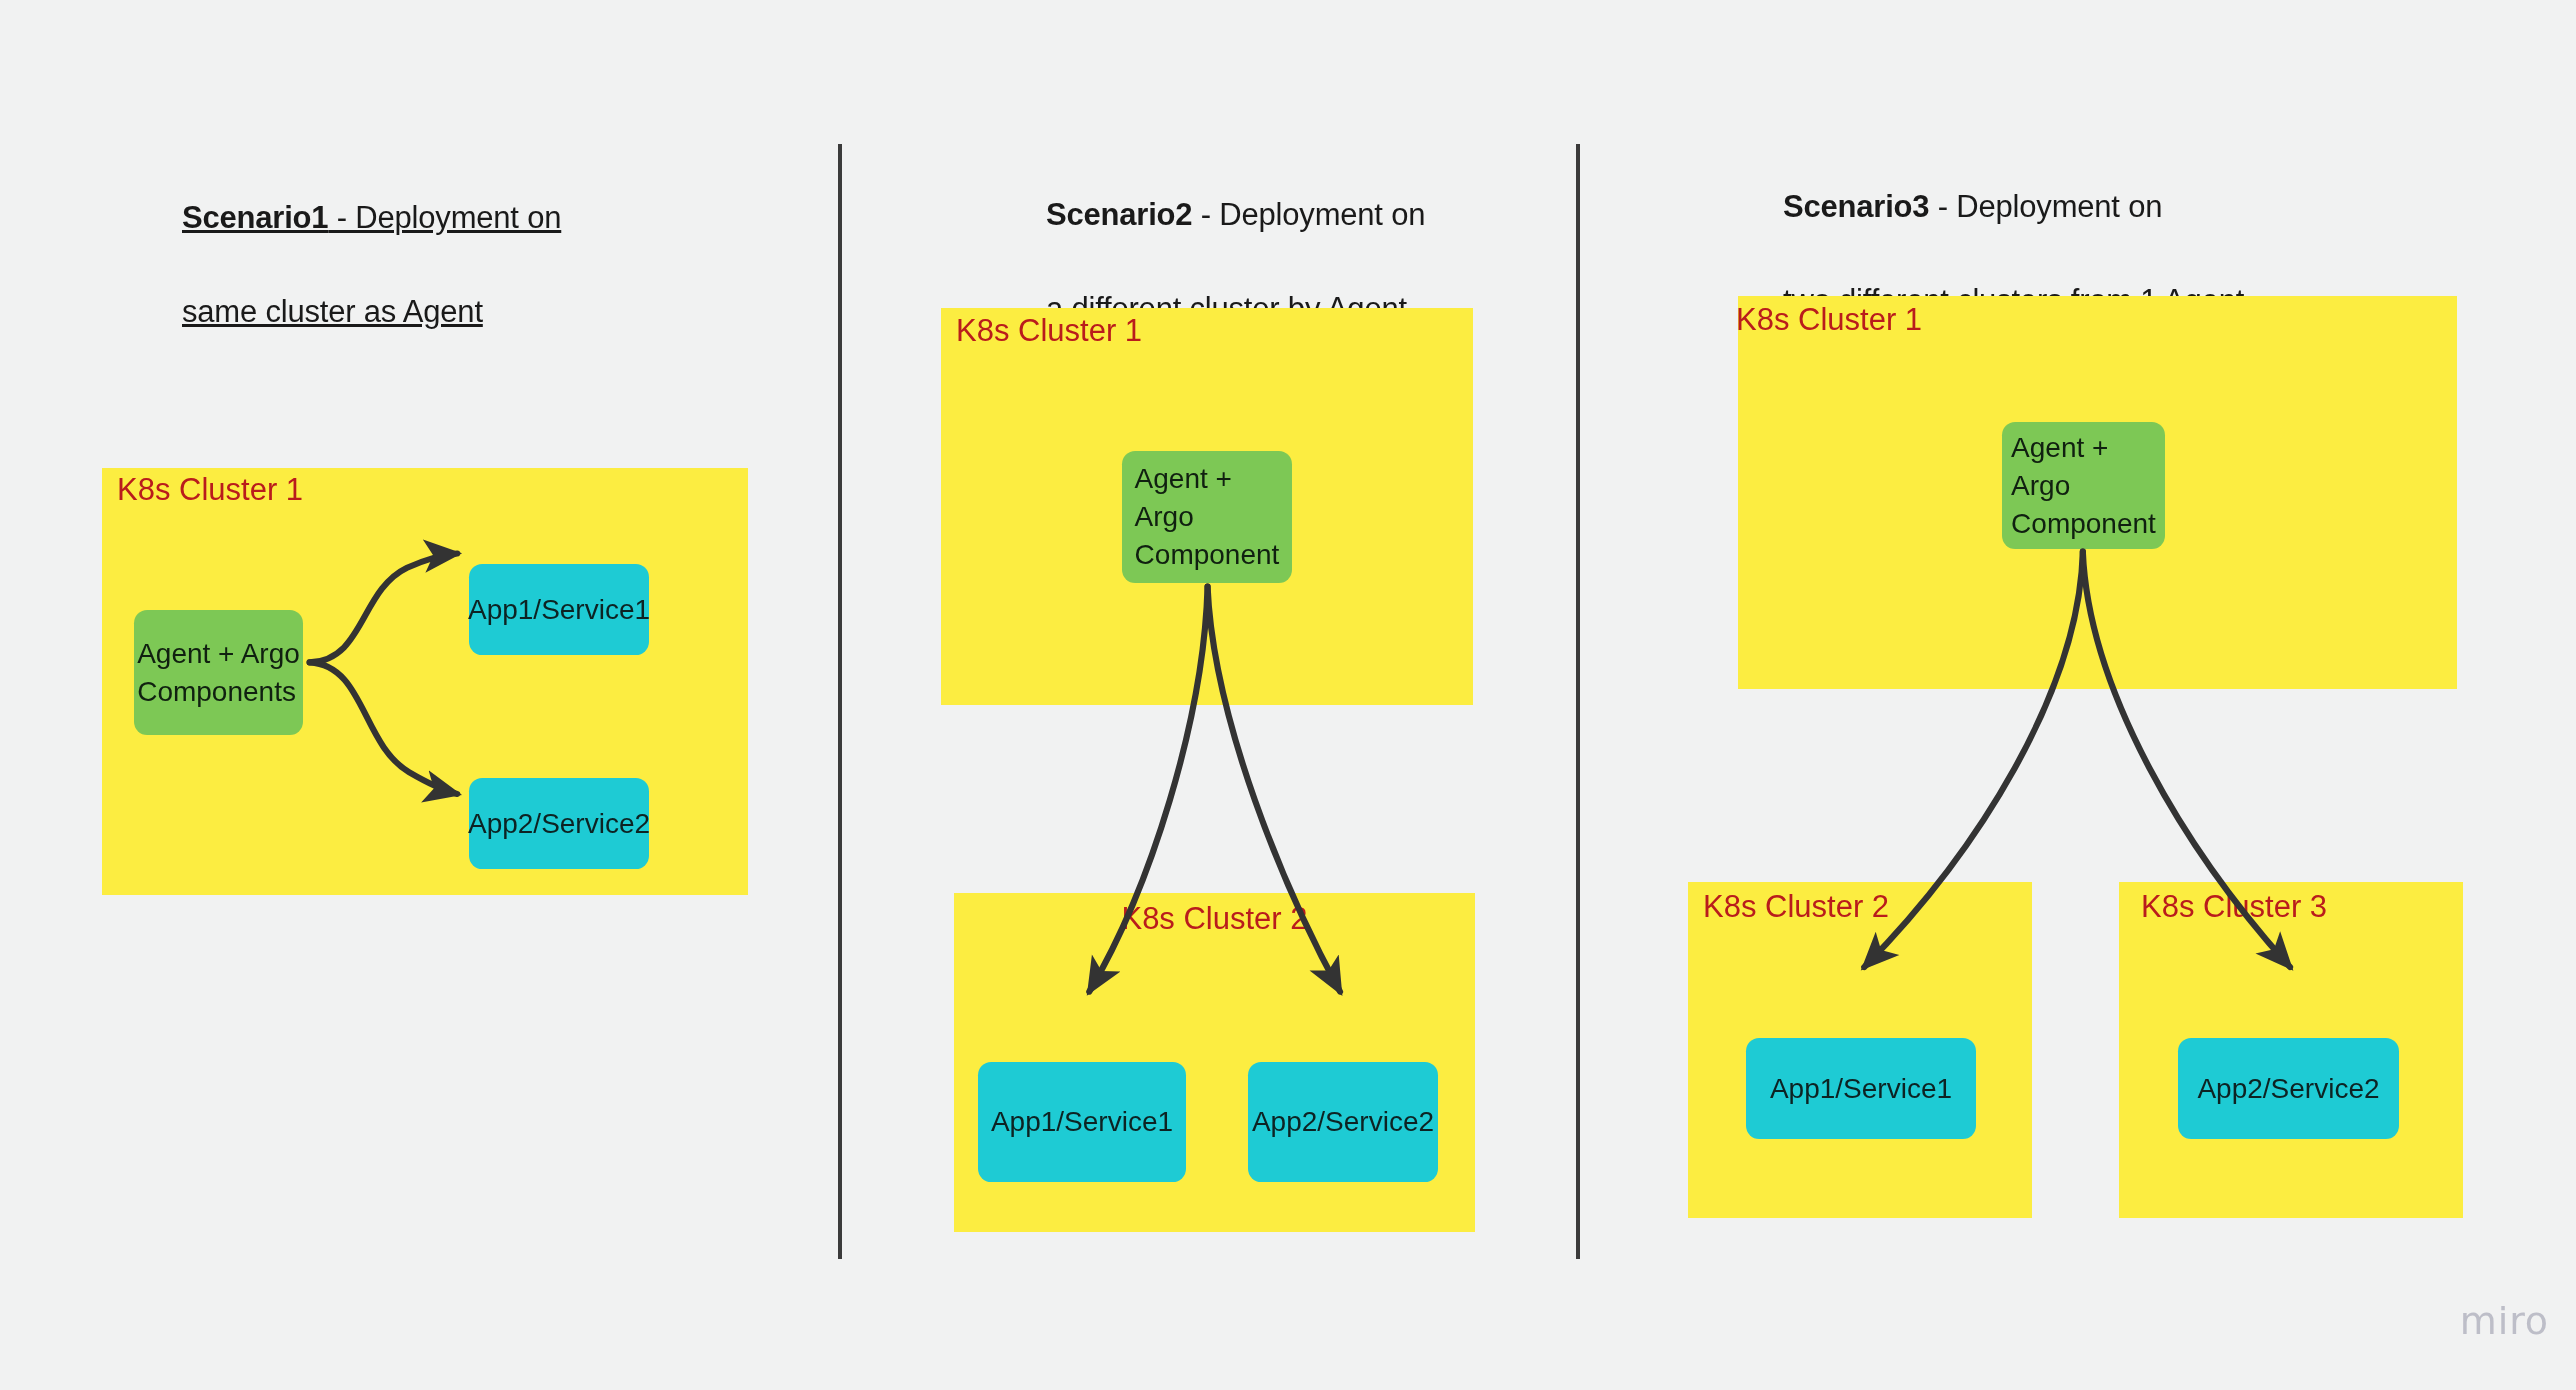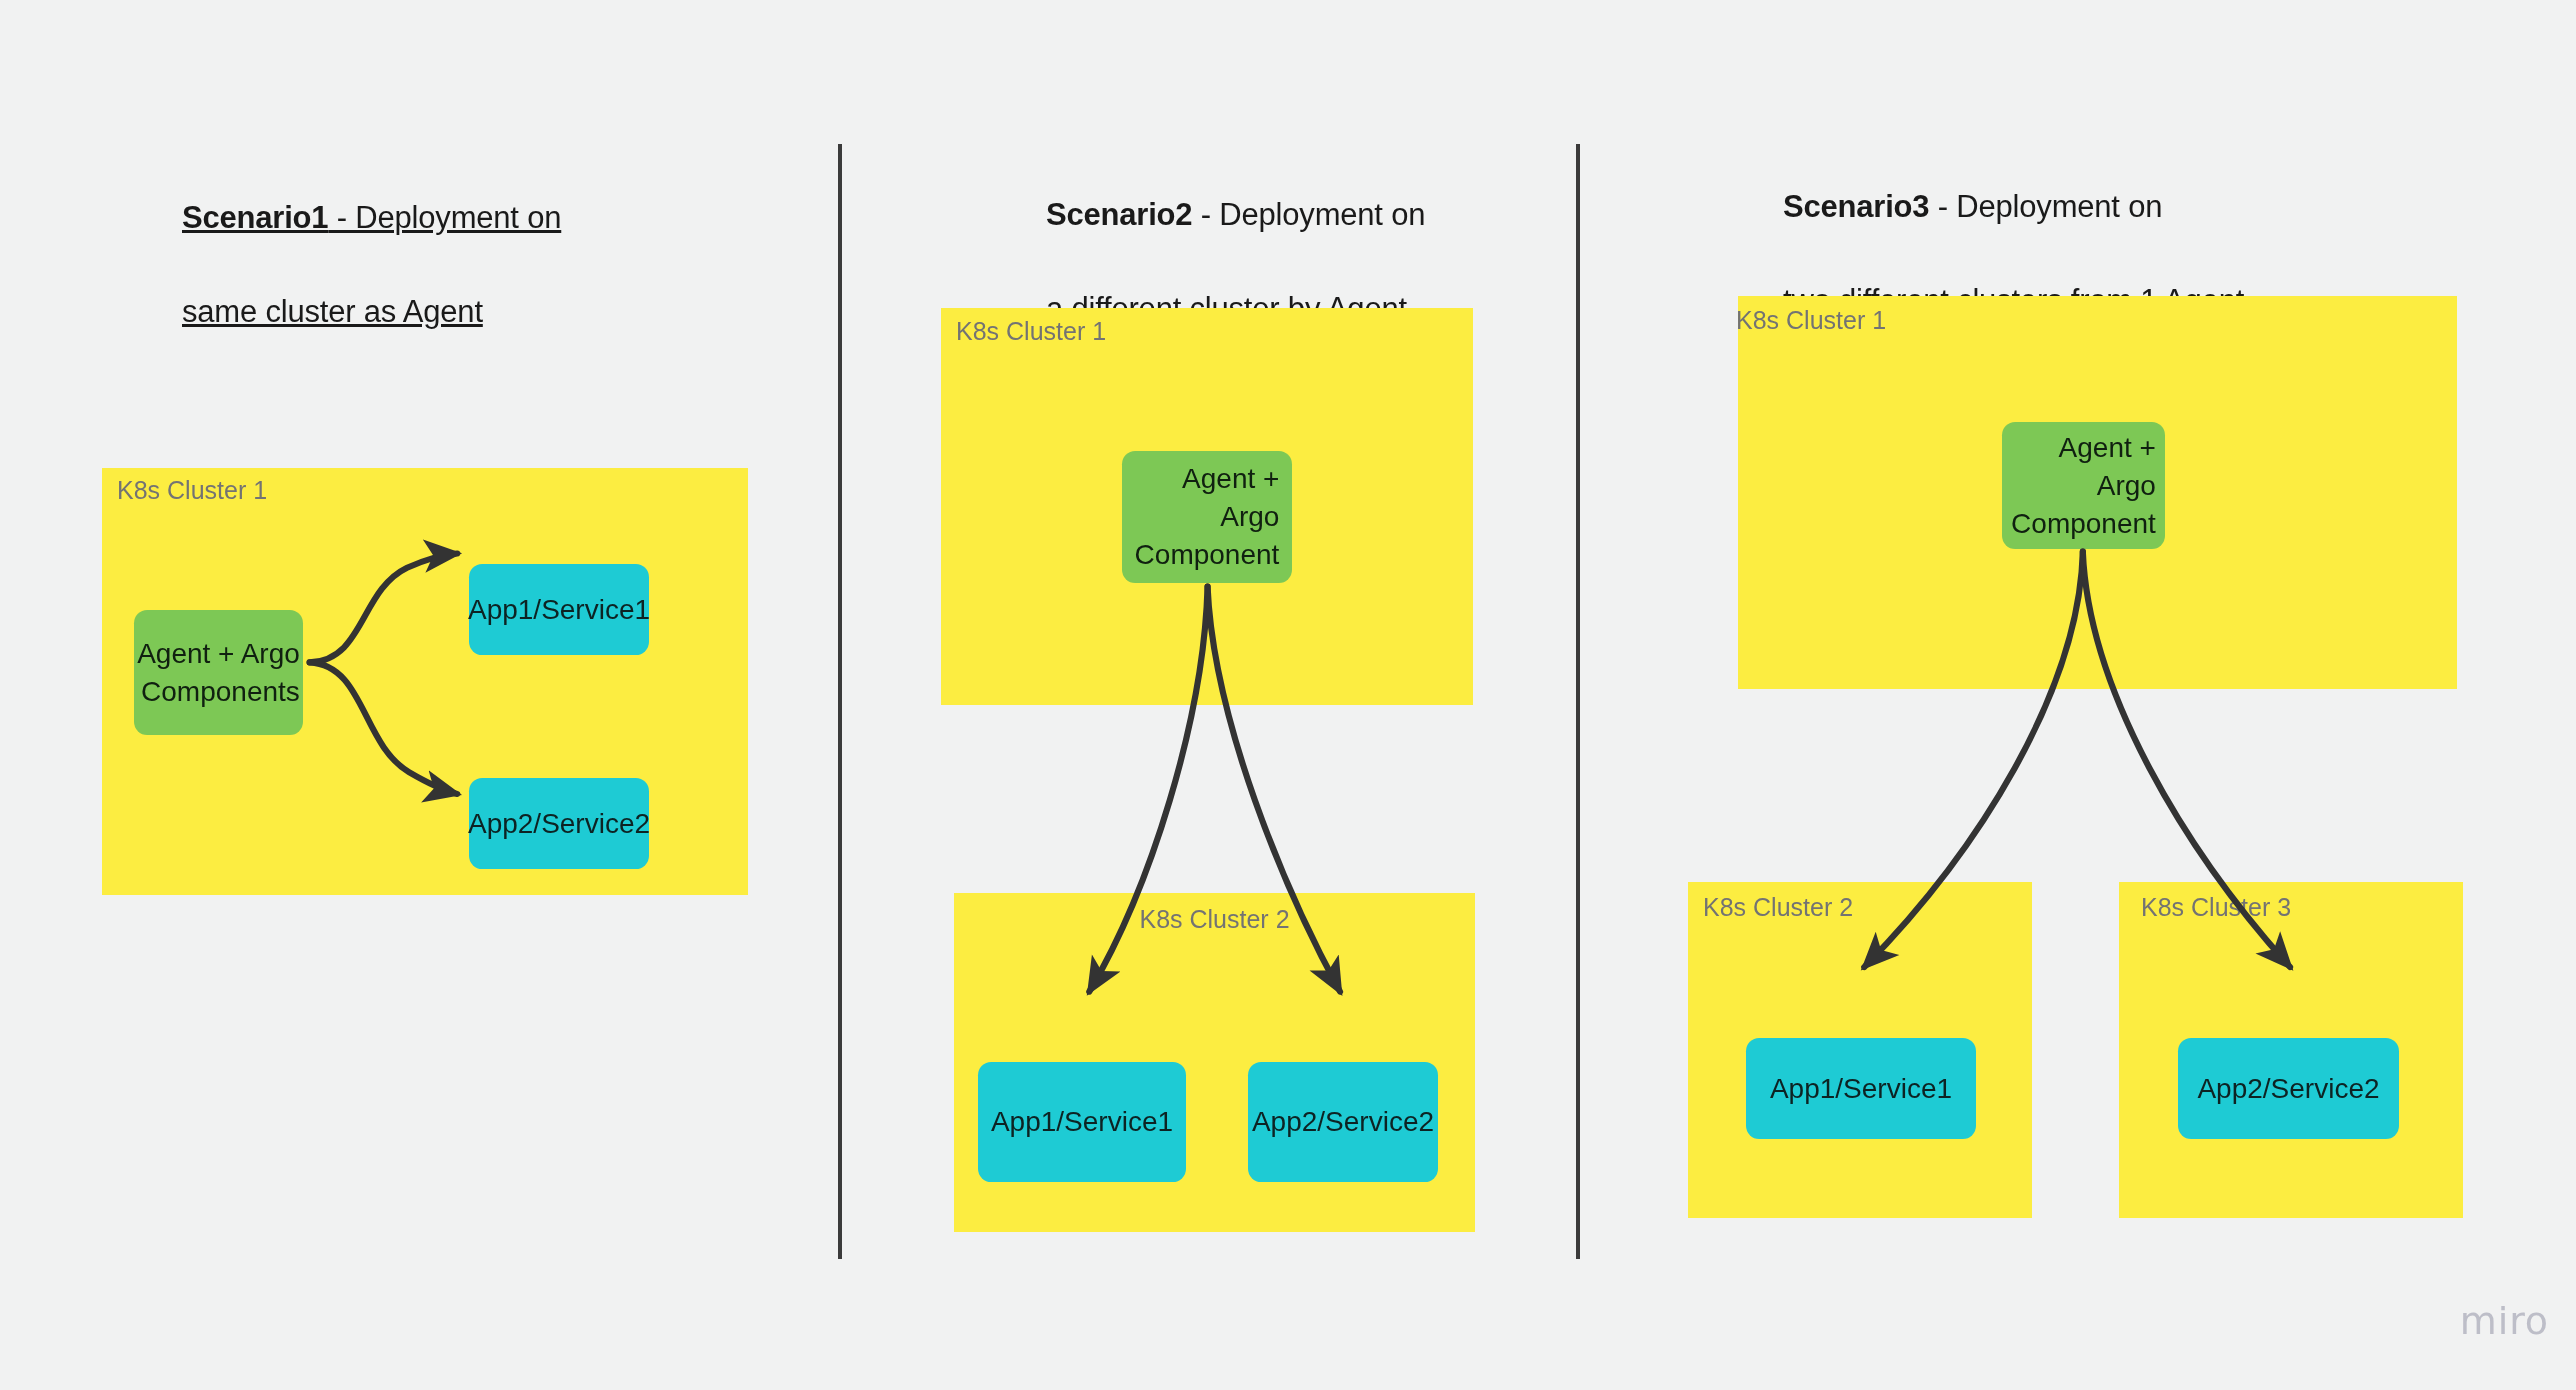--- a/index.html
+++ b/index.html
@@ -40,34 +40,34 @@
     background: #3b3b3b;
   }
 
   
   .cluster {
     position: absolute;
     background: #fced41;
   }
   .cluster-label {
     position: absolute;
-    font-size: 25px;
+    font-size: 31px;
     line-height: 38px;
-    color: #737373;
+    color: #b91c1c;
     white-space: nowrap;
   }
 
   
   .node {
     position: absolute;
     border-radius: 13.2px;
     display: flex;
     align-items: center;
     justify-content: center;
-    text-align: right;
+    text-align: left;
     color: #0d2323;
     font-size: 28px;
     line-height: 38px;
     white-space: pre-line;
     box-sizing: border-box;
   }
   .node.agent {
     background: #7dc855;
     color: #102010;
   }

